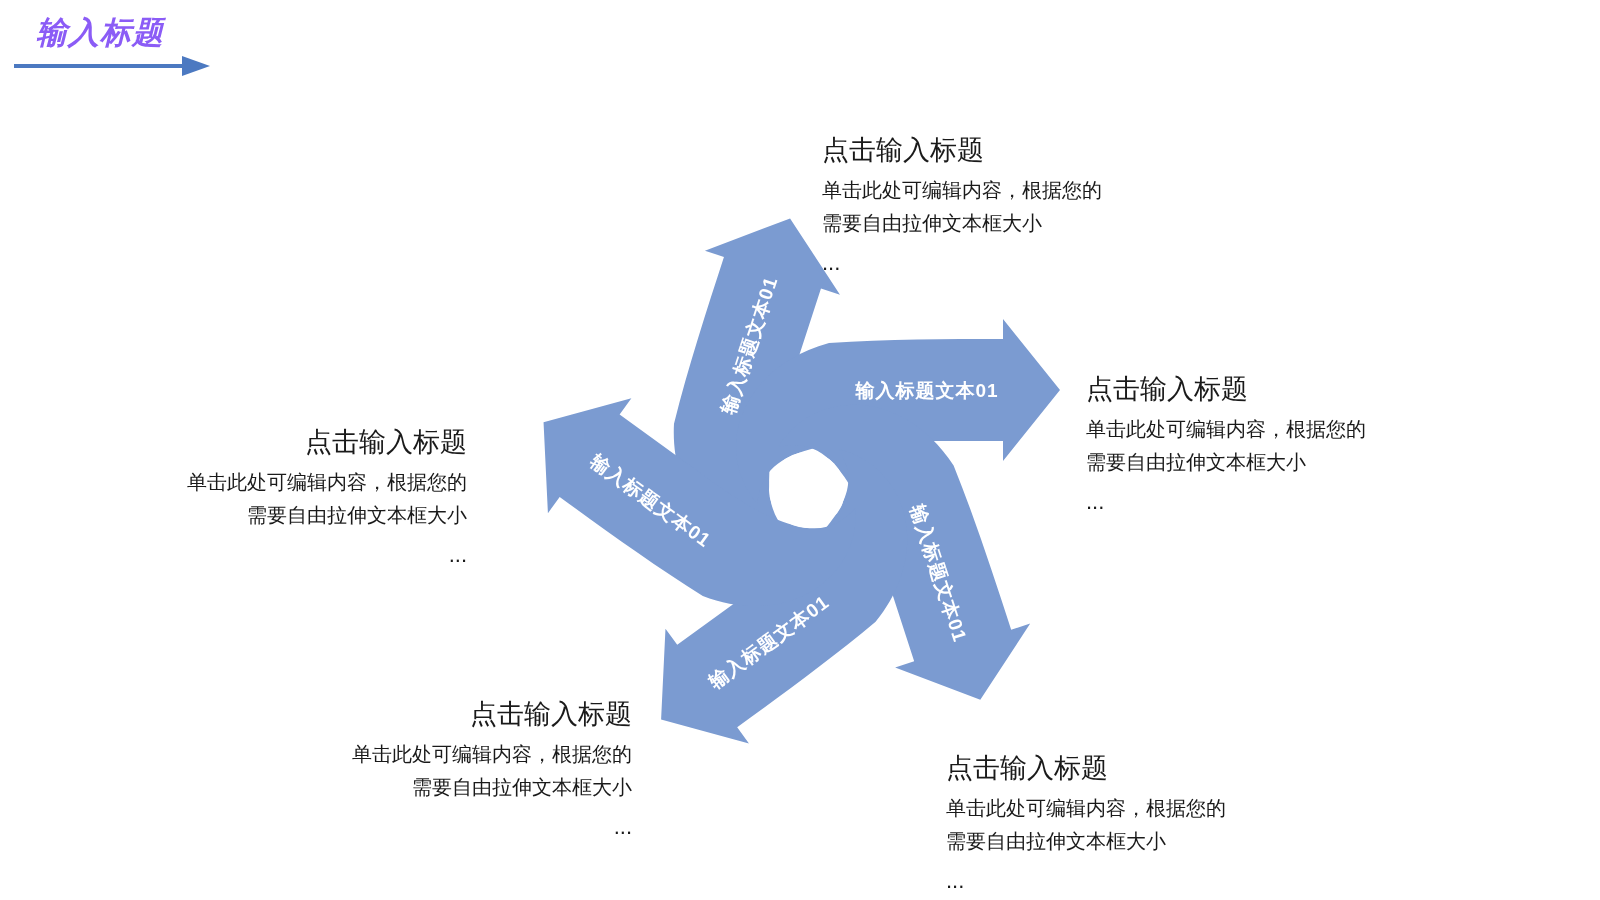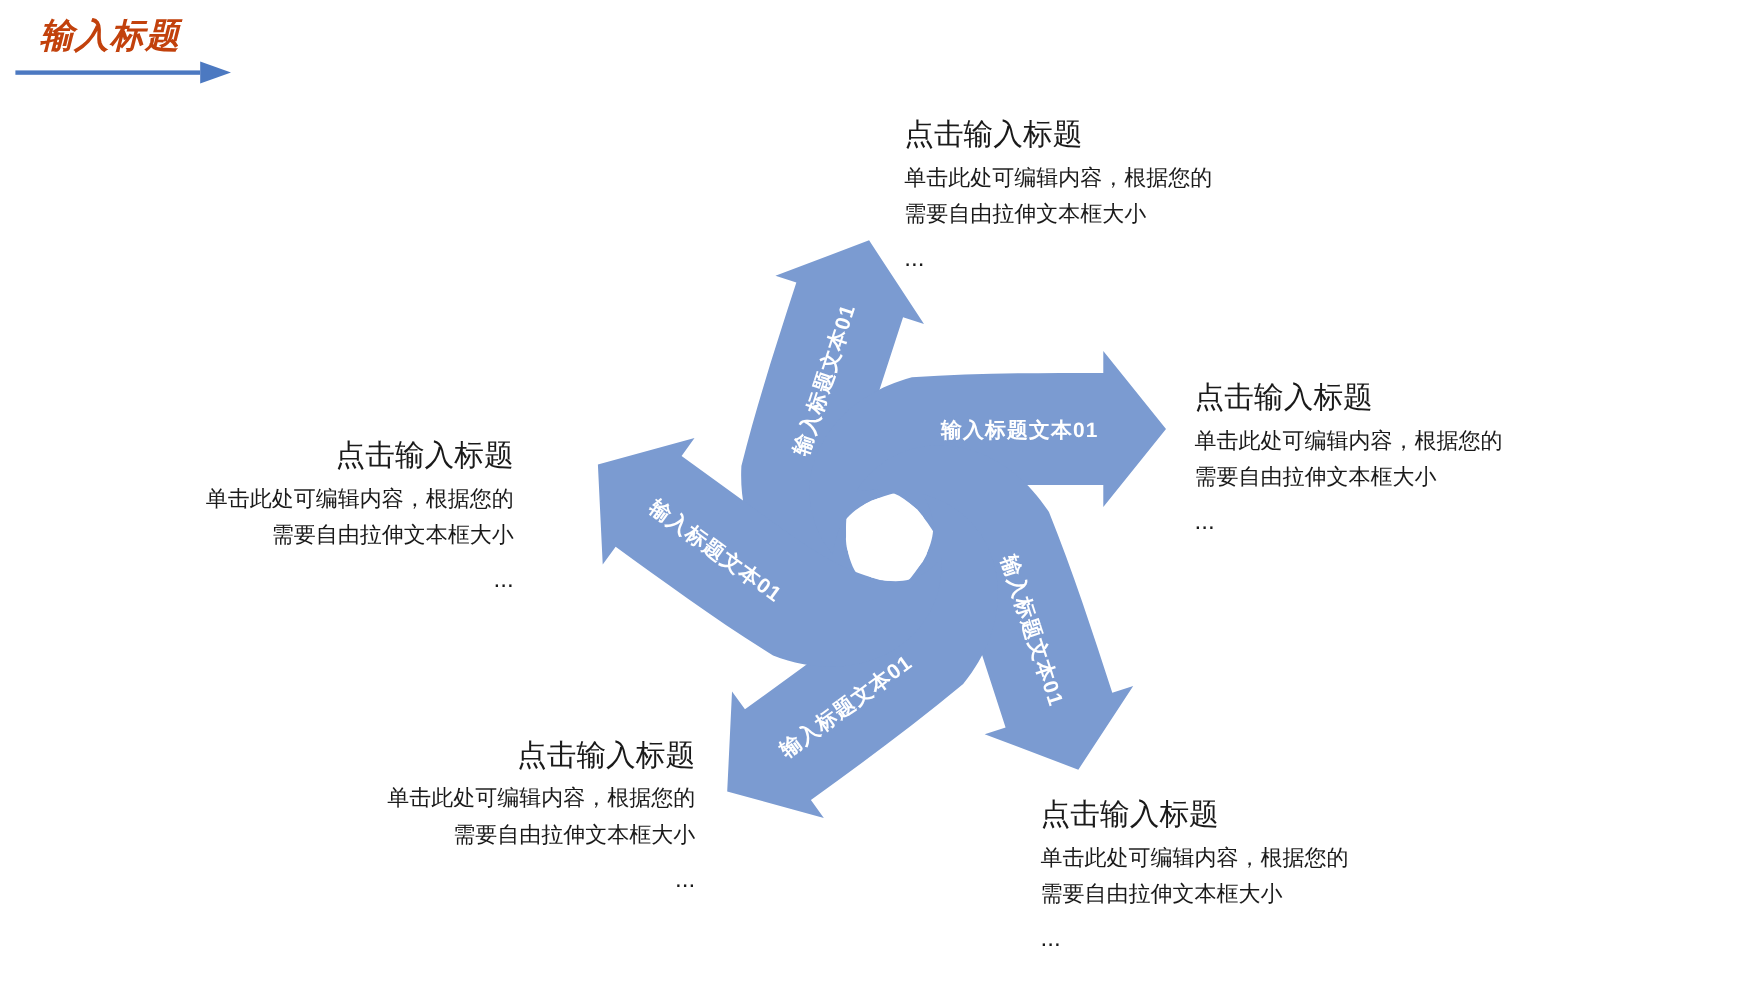--- a/index.html
+++ b/index.html
@@ -10,36 +10,36 @@
     overflow:hidden;position:relative;
   }
   .slide{position:absolute;inset:0;}
 
   
   .title-block{position:absolute;left:36px;top:14px;}
   .slide-title{
     margin:0;
     font-size:31px;line-height:38px;
     font-weight:700;font-style:italic;
-    color:#c2410c;letter-spacing:1px;
+    color:#8b5cf6;letter-spacing:1px;
   }
   .title-underline{position:absolute;left:-24px;top:40px;}
 
   
   .pinwheel{position:absolute;left:0;top:0;width:1600px;height:900px;}
   .blade{fill:#7b9bd1;}
   .blade-label{
     fill:#ffffff;
     font-size:19px;font-weight:700;
     letter-spacing:1px;
     font-family:"Liberation Sans","DejaVu Sans",sans-serif;
   }
 
   
-  .callout{position:absolute;color:#1a1a1a;}
+  .callout{position:absolute;color:#1a1a1a;margin-top:28px;}
   .callout-heading{
     font-size:27px;line-height:36px;
     margin:0 0 6px 0;font-weight:400;
   }
   .callout-body{
     font-size:20px;line-height:33px;
     white-space:pre-line;
   }
   .callout-ellipsis{
     font-size:22px;line-height:22px;

